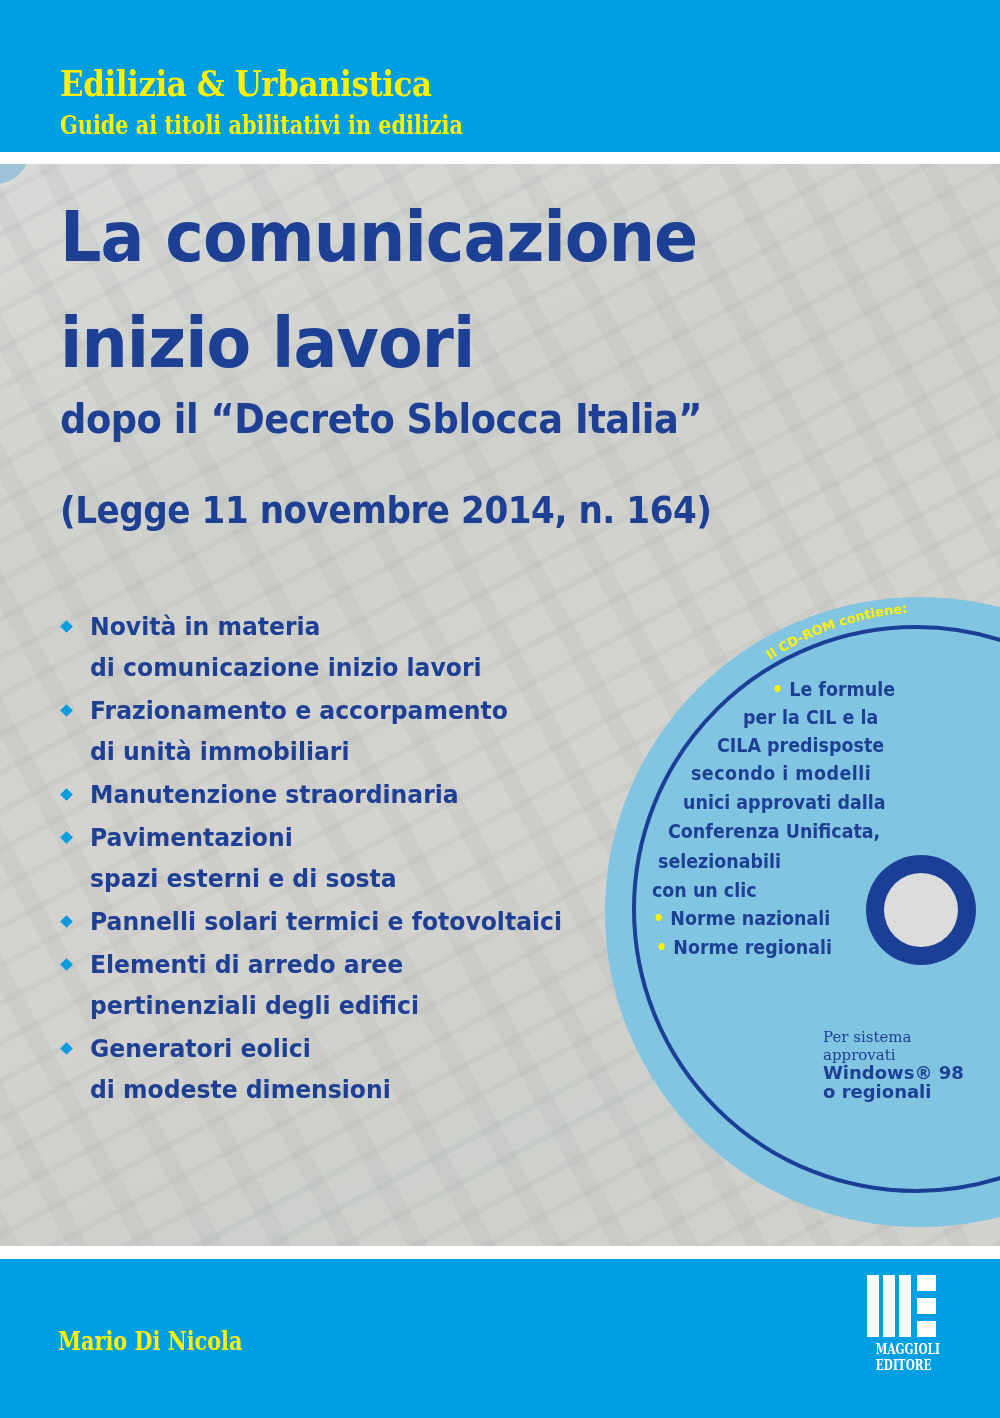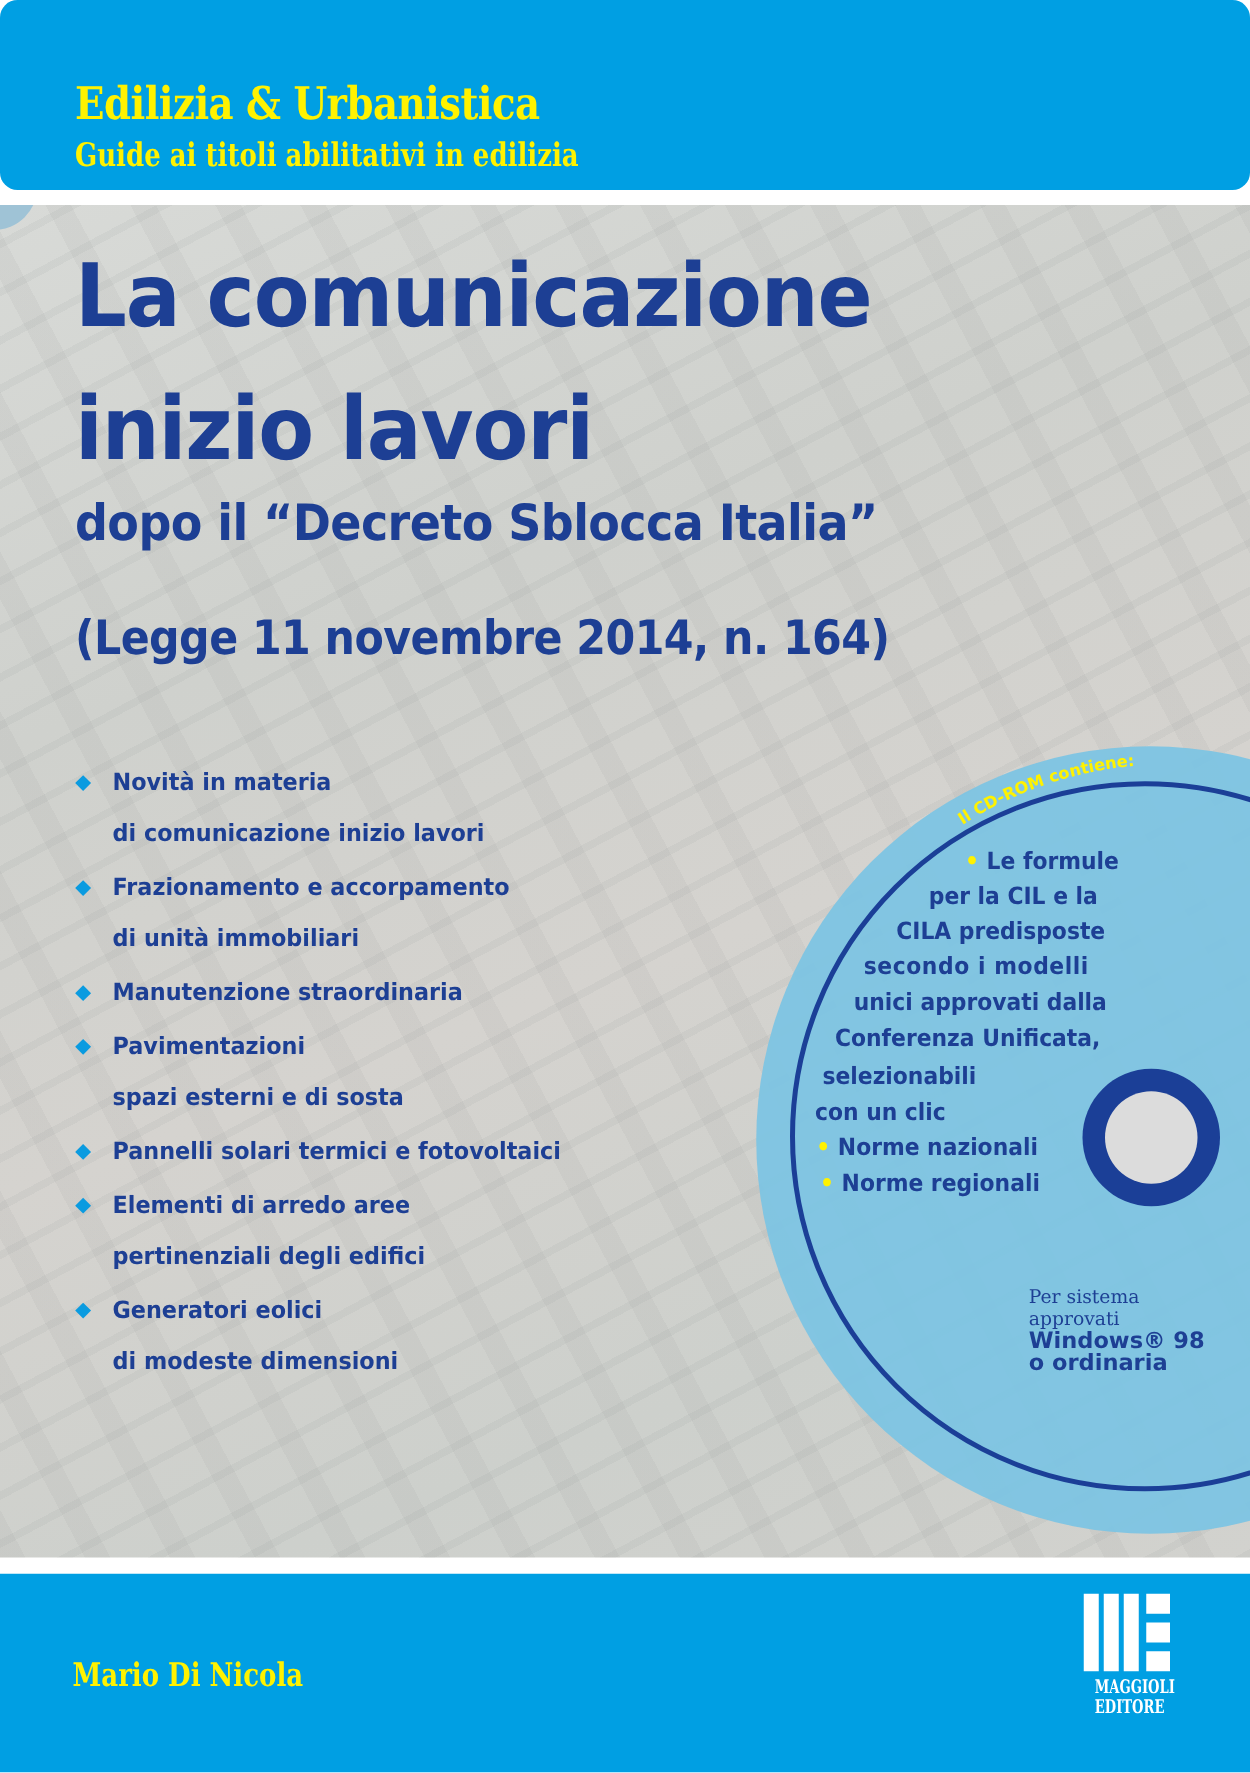--- a/index.html
+++ b/index.html
@@ -1,37 +1,37 @@
 <!DOCTYPE html>
 <html><head>
 <meta charset="utf-8">
 <style>
   html, body { margin:0; padding:0; }
   body { width:1000px; height:1418px; position:relative; overflow:hidden; background:#ffffff; font-family:"DejaVu Sans", sans-serif; }
-  .band-top { position:absolute; left:0; top:0; width:1000px; height:152px; background:#009fe3;border-radius:14px; }
+  .band-top { position:absolute; left:0; top:0; width:1000px; height:152px; background:#009fe3; }
   .band-bottom { position:absolute; left:0; top:1259px; width:1000px; height:159px; background:#009fe3; }
   .series-title { position:absolute; left:60px; top:62px; color:#fff200; font-family:"DejaVu Serif", serif; font-weight:bold; font-size:36px; letter-spacing:-0.5px; white-space:nowrap; transform:scaleX(0.86); transform-origin:left top; }
   .series-subtitle { position:absolute; left:60px; top:110px; color:#fff200; font-family:"DejaVu Serif", serif; font-weight:bold; font-size:26px; white-space:nowrap; transform:scaleX(0.80); transform-origin:left top; }
 
   .photo { position:absolute; left:0; top:164px; width:1000px; height:1082px; overflow:hidden;
     background:
       repeating-linear-gradient(62deg, rgba(150,150,150,0.10) 0 18px, rgba(255,255,255,0) 18px 60px),
       repeating-linear-gradient(-28deg, rgba(120,130,130,0.08) 0 6px, rgba(255,255,255,0) 6px 34px),
       linear-gradient(160deg, #d8dad7 0%, #cfd1cd 30%, #d5d3cf 55%, #cdd0cc 80%, #d2d2ce 100%);
   }
   .photo-corner { position:absolute; left:-40px; top:-50px; width:70px; height:70px; border-radius:50%; background:#9fc3d6; }
 
   .main-title { position:absolute; left:60px; color:#1d3f94; font-family:"DejaVu Sans", sans-serif; font-weight:bold; white-space:nowrap; transform-origin:left top; }
   .t1 { top:196px; font-size:70px; transform:scaleX(0.93); letter-spacing:-1px; }
   .t2 { top:302px; font-size:70px; transform:scaleX(0.93); letter-spacing:-1px; }
   .t3 { top:396px; font-size:40px; transform:scaleX(0.92); letter-spacing:-0.5px; }
   .t4 { top:488px; font-size:38px; transform:scaleX(0.90); letter-spacing:-0.5px; }
 
   .topics { position:absolute; left:60px; top:606px; width:560px; margin:0; padding:0; list-style:none; }
-  .topic { position:relative; padding-left:30px; color:#1d3f94; font-family:"DejaVu Sans", sans-serif; font-weight:bold; font-size:19px; line-height:41px; margin-bottom:2px; }
+  .topic { position:relative; padding-left:30px; color:#1d3f94; font-family:"DejaVu Sans", sans-serif; font-weight:bold; font-size:25px; line-height:41px; margin-bottom:2px; }
   .topic .bullet { position:absolute; left:2px; top:16px; width:9px; height:9px; background:#0a9be0; transform:rotate(45deg); }
   .topic .line { display:block; white-space:nowrap; transform:scaleX(0.94); transform-origin:left top; }
 
   .cd { position:absolute; left:605px; top:597px; width:630px; height:630px; border-radius:50%; background:#7dc4e3; opacity:0.95; }
   .cd-ring { position:absolute; left:632px; top:625px; width:568px; height:568px; border-radius:50%; border:4px solid #1b3f97; box-sizing:border-box; }
   .cd-hole { position:absolute; left:866px; top:855px; width:110px; height:110px; border-radius:50%; background:#1b3f97; }
   .cd-hole-inner { position:absolute; left:884px; top:873px; width:74px; height:74px; border-radius:50%; background:#dcdcdc; }
 
   .cd-label { position:absolute; left:0; top:0; width:1000px; height:1418px; pointer-events:none; }
   .cd-text { position:absolute; color:#1d3f94; font-family:"DejaVu Sans", sans-serif; font-weight:bold; white-space:nowrap; transform-origin:left top; }
@@ -123,21 +123,21 @@
 <div class="cd-text cd-line" style="left:668px; top:820px;">Conferenza Unificata,</div>
 <div class="cd-text cd-line" style="left:658px; top:850px; font-weight:bold;">selezionabili</div>
 <div class="cd-text cd-line" style="left:652px; top:879px;">con un clic</div>
 <div class="cd-text cd-line" style="left:653px; top:907px;"><span class="cd-dot">•</span> <span>Norme nazionali</span></div>
 <div class="cd-text cd-line" style="left:656px; top:936px;"><span class="cd-dot">•</span> <span>Norme regionali</span></div>
 
 <div class="cd-small" style="left:823px; top:1028px;">
   <div>Per sistema</div>
   <div>approvati</div>
   <div><b>Windows® 98</b></div>
-  <div><b>o ordinaria</b></div>
+  <div><b>o regionali</b></div>
 </div>
 
 <div class="band-bottom"></div>
 <div class="author">Mario Di Nicola</div>
 
 <div class="logo">
   <div class="logo-mark">
     <div class="logo-bar" style="left:0;"></div>
     <div class="logo-bar" style="left:16px;"></div>
     <div class="logo-bar" style="left:32px;"></div>

